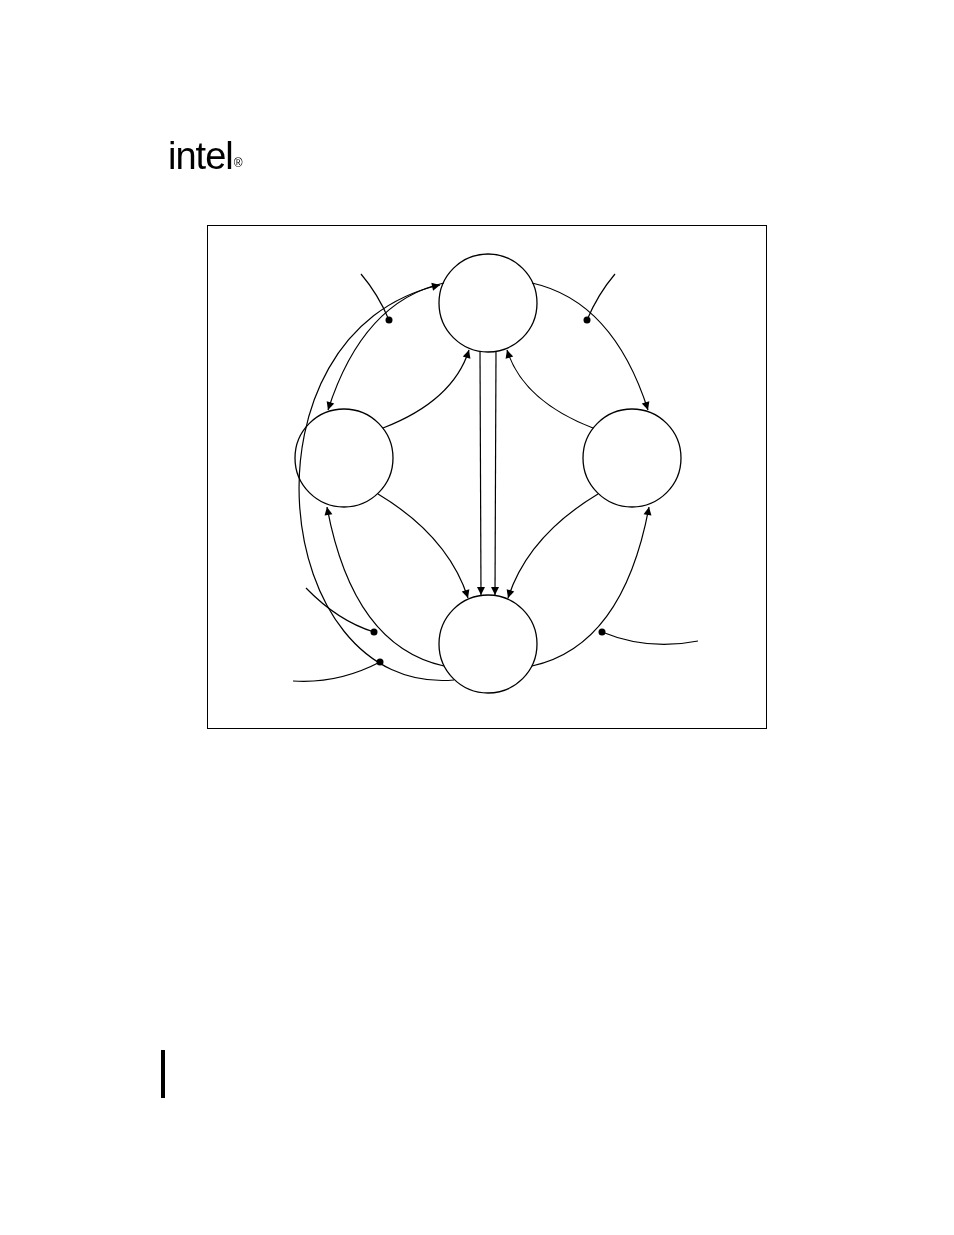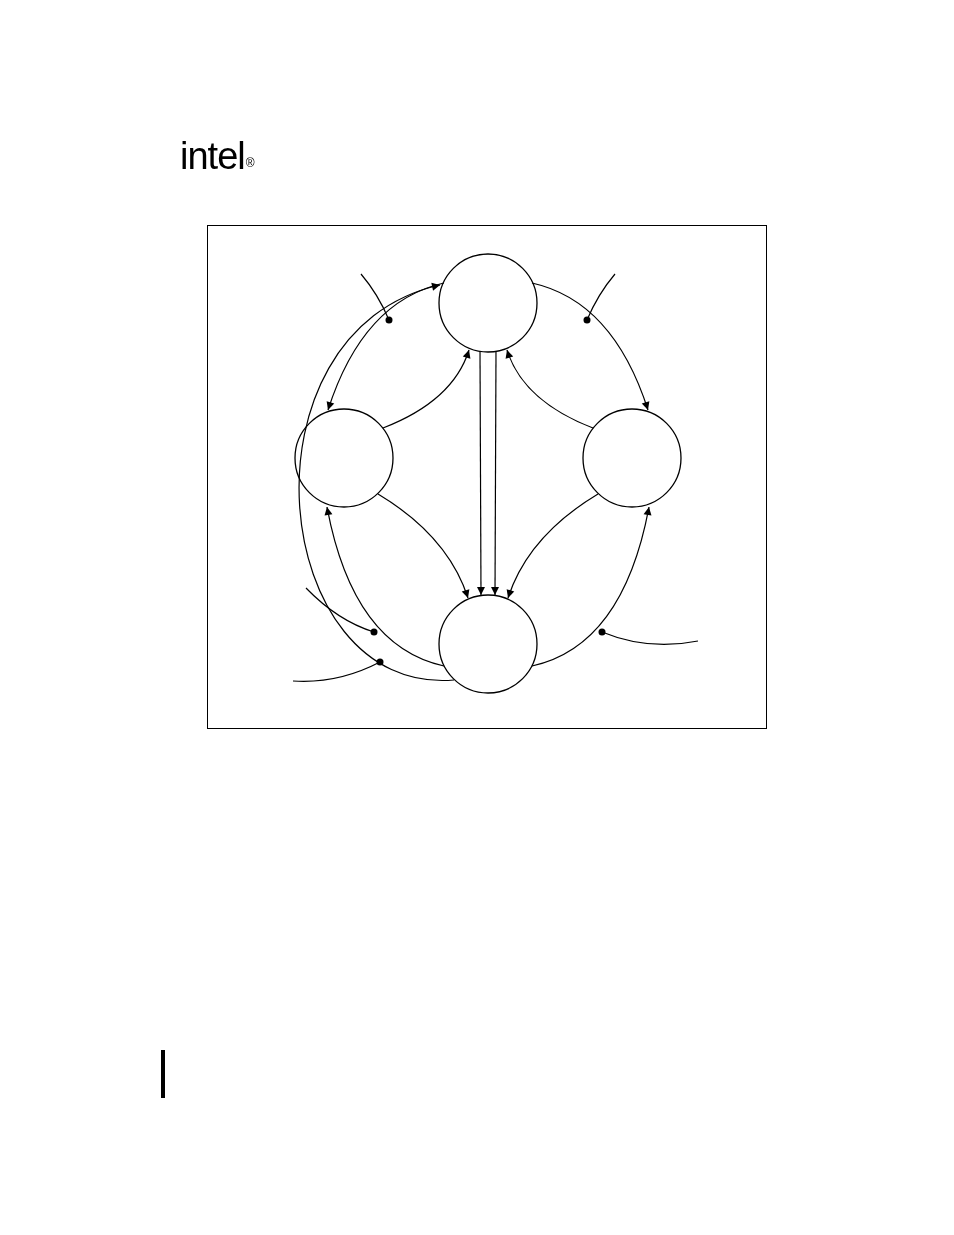--- a/index.html
+++ b/index.html
@@ -11,21 +11,21 @@
   }
   .page {
     width: 954px;
     height: 1235px;
     position: relative;
     background: #fff;
     overflow: hidden;
   }
   .logo {
     position: absolute;
-    left: 180px;
+    left: 168px;
     top: 135px;
     font-family: "Helvetica Neue", Arial, sans-serif;
     font-size: 38px;
     font-weight: 500;
     letter-spacing: -1px;
   }
   .logo .reg {
     font-size: 12px;
     vertical-align: baseline;
     position: relative;

